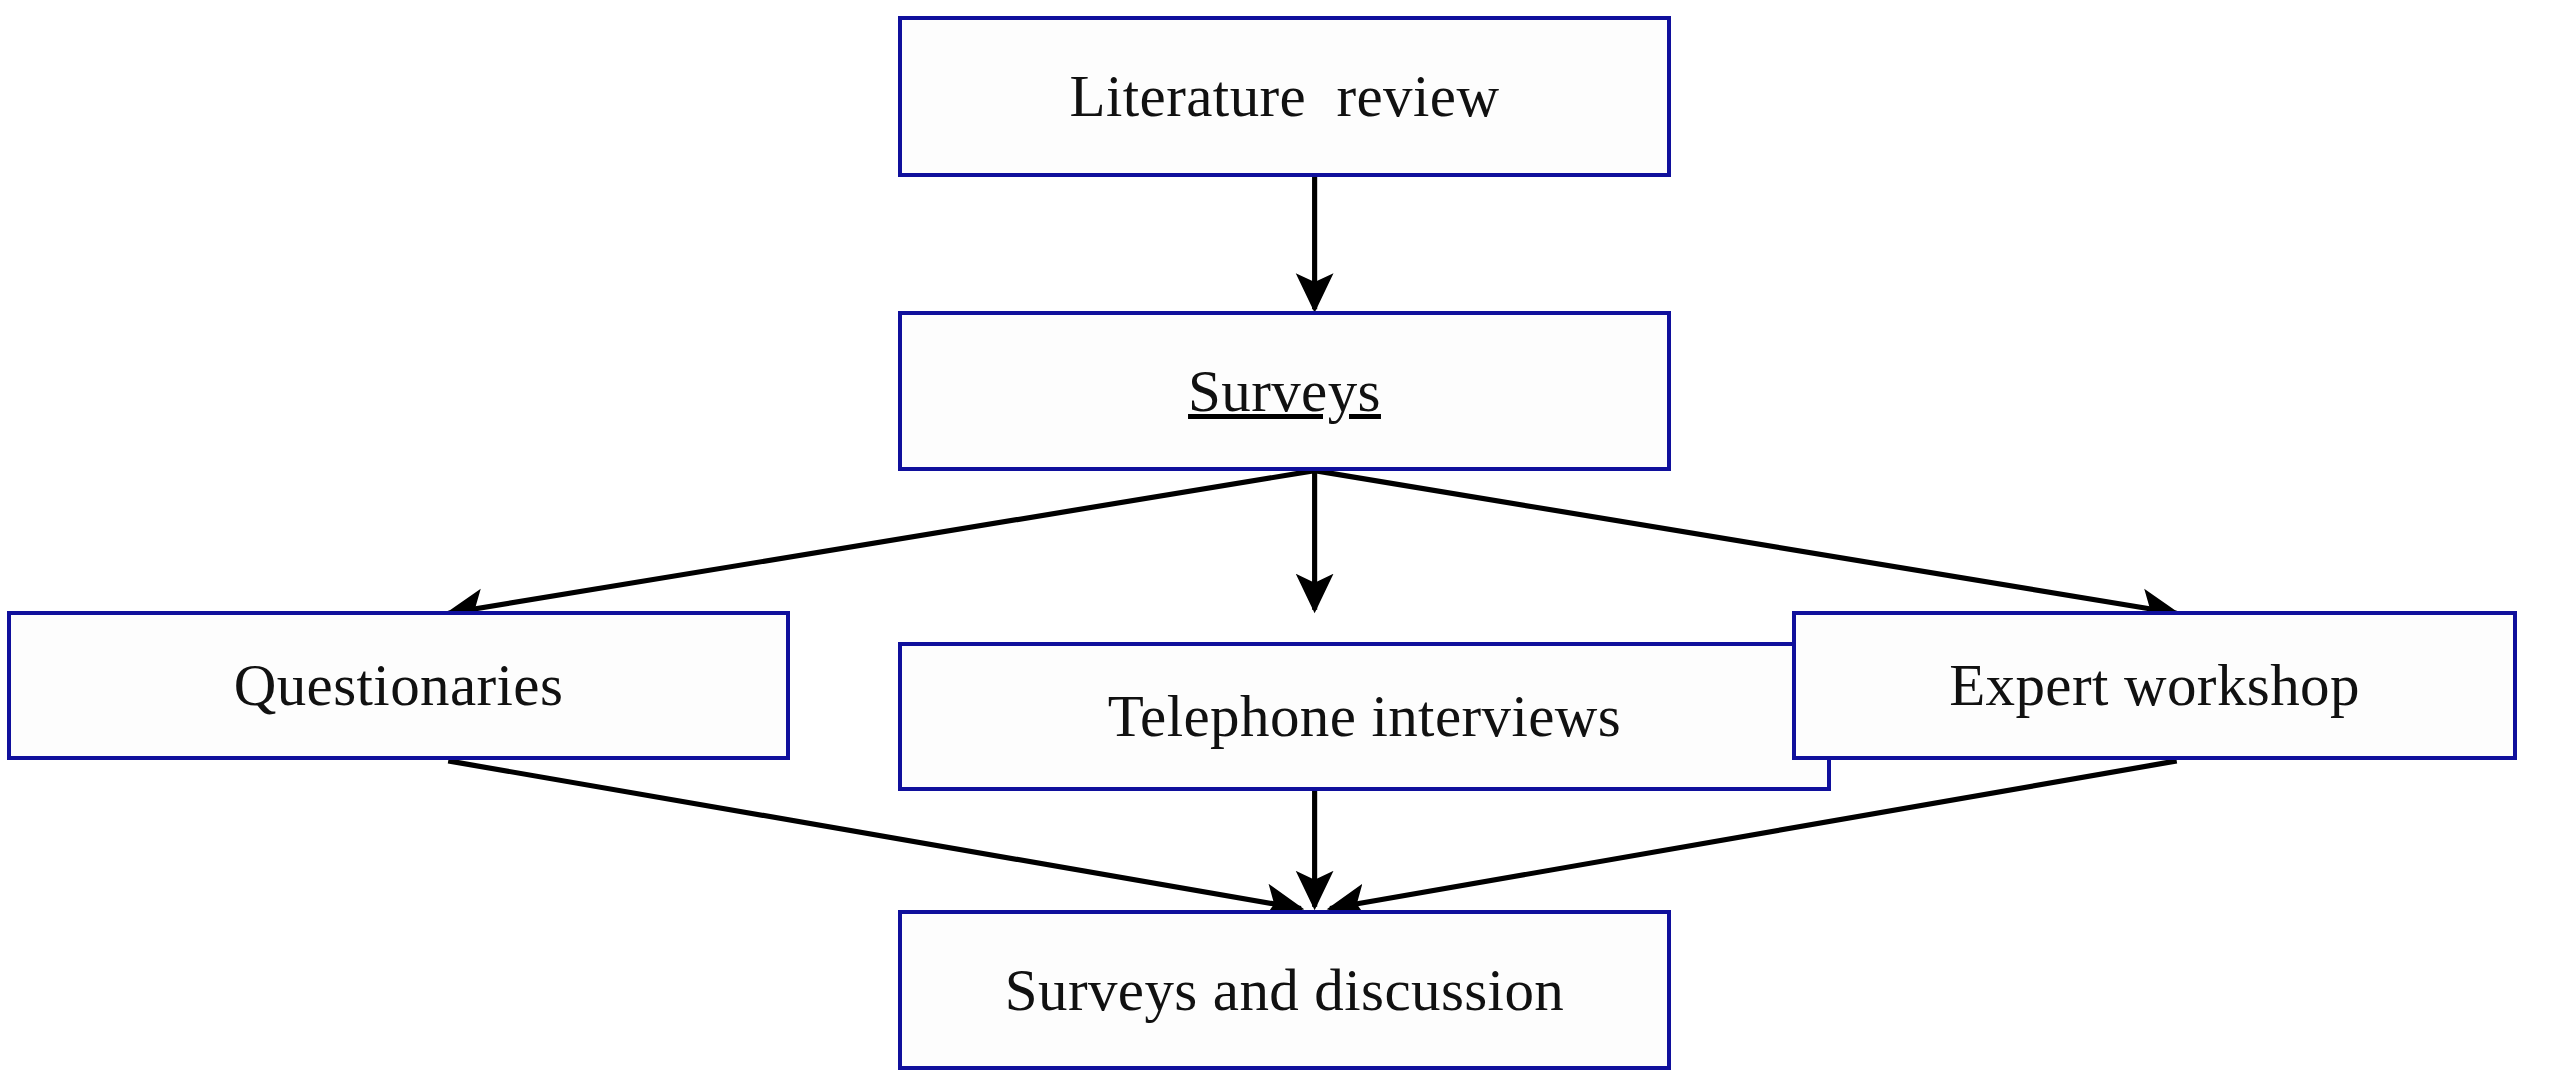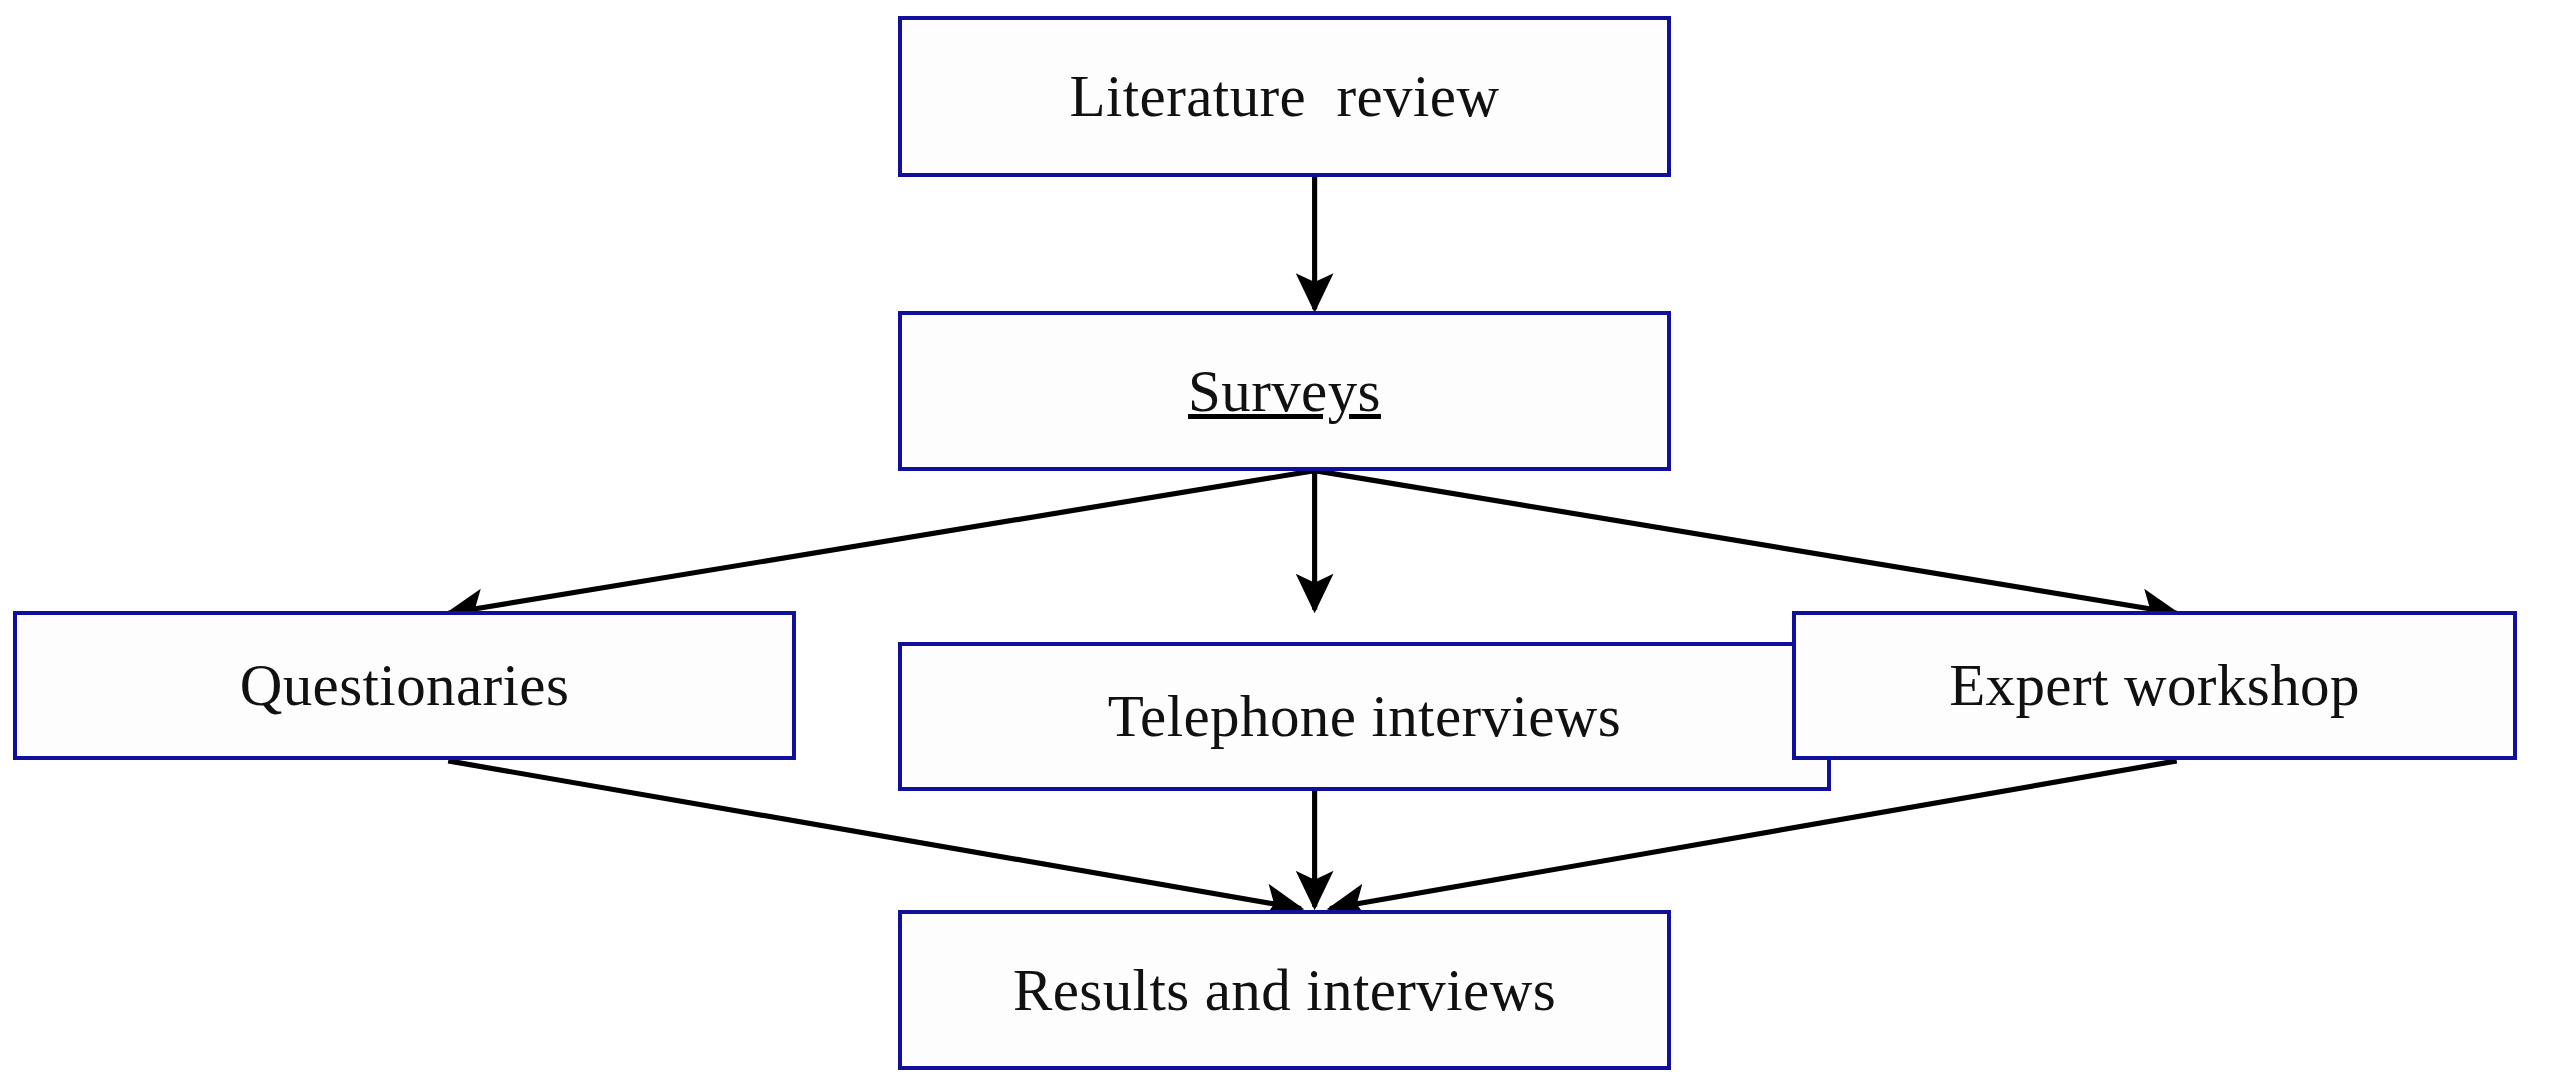--- a/index.html
+++ b/index.html
@@ -42,21 +42,21 @@
     line-height: 1;
     color: #111111;
     white-space: pre;
     letter-spacing: 0.4px;
     text-align: center;
     font-weight: 400;
   }
   
   #node-literature-review { left: 898px; top: 15.5px;   width: 773px; height: 161px; }
   #node-surveys           { left: 898px; top: 311px;  width: 773px; height: 160px; text-decoration: underline; }
-  #node-questionaries     { left: 13px;    top: 611px;  width: 783px; height: 149px; }
+  #node-questionaries     { left: 7px;    top: 611px;  width: 783px; height: 149px; }
   #node-telephone         { left: 898px; top: 642px;  width: 933px; height: 149px; }
   #node-expert-workshop   { left: 1792px; top: 611px;  width: 725px; height: 149px; }
   #node-results           { left: 898px; top: 910px; width: 773px; height: 160px; }
 </style>
 </head>
 <body>
 
 <div id="canvas">
 
   <svg id="arrow-layer" viewBox="0 0 3000 1261" width="2576" height="1083" xmlns="http://www.w3.org/2000/svg">
@@ -95,17 +95,17 @@
 
   <div class="node" id="node-telephone">
     <span class="node-label">Telephone interviews</span>
   </div>
 
   <div class="node" id="node-expert-workshop">
     <span class="node-label">Expert workshop</span>
   </div>
 
   <div class="node" id="node-results">
-    <span class="node-label">Results and interviews</span>
+    <span class="node-label">Surveys and discussion</span>
   </div>
 
 </div>
 
 
 </body></html>

